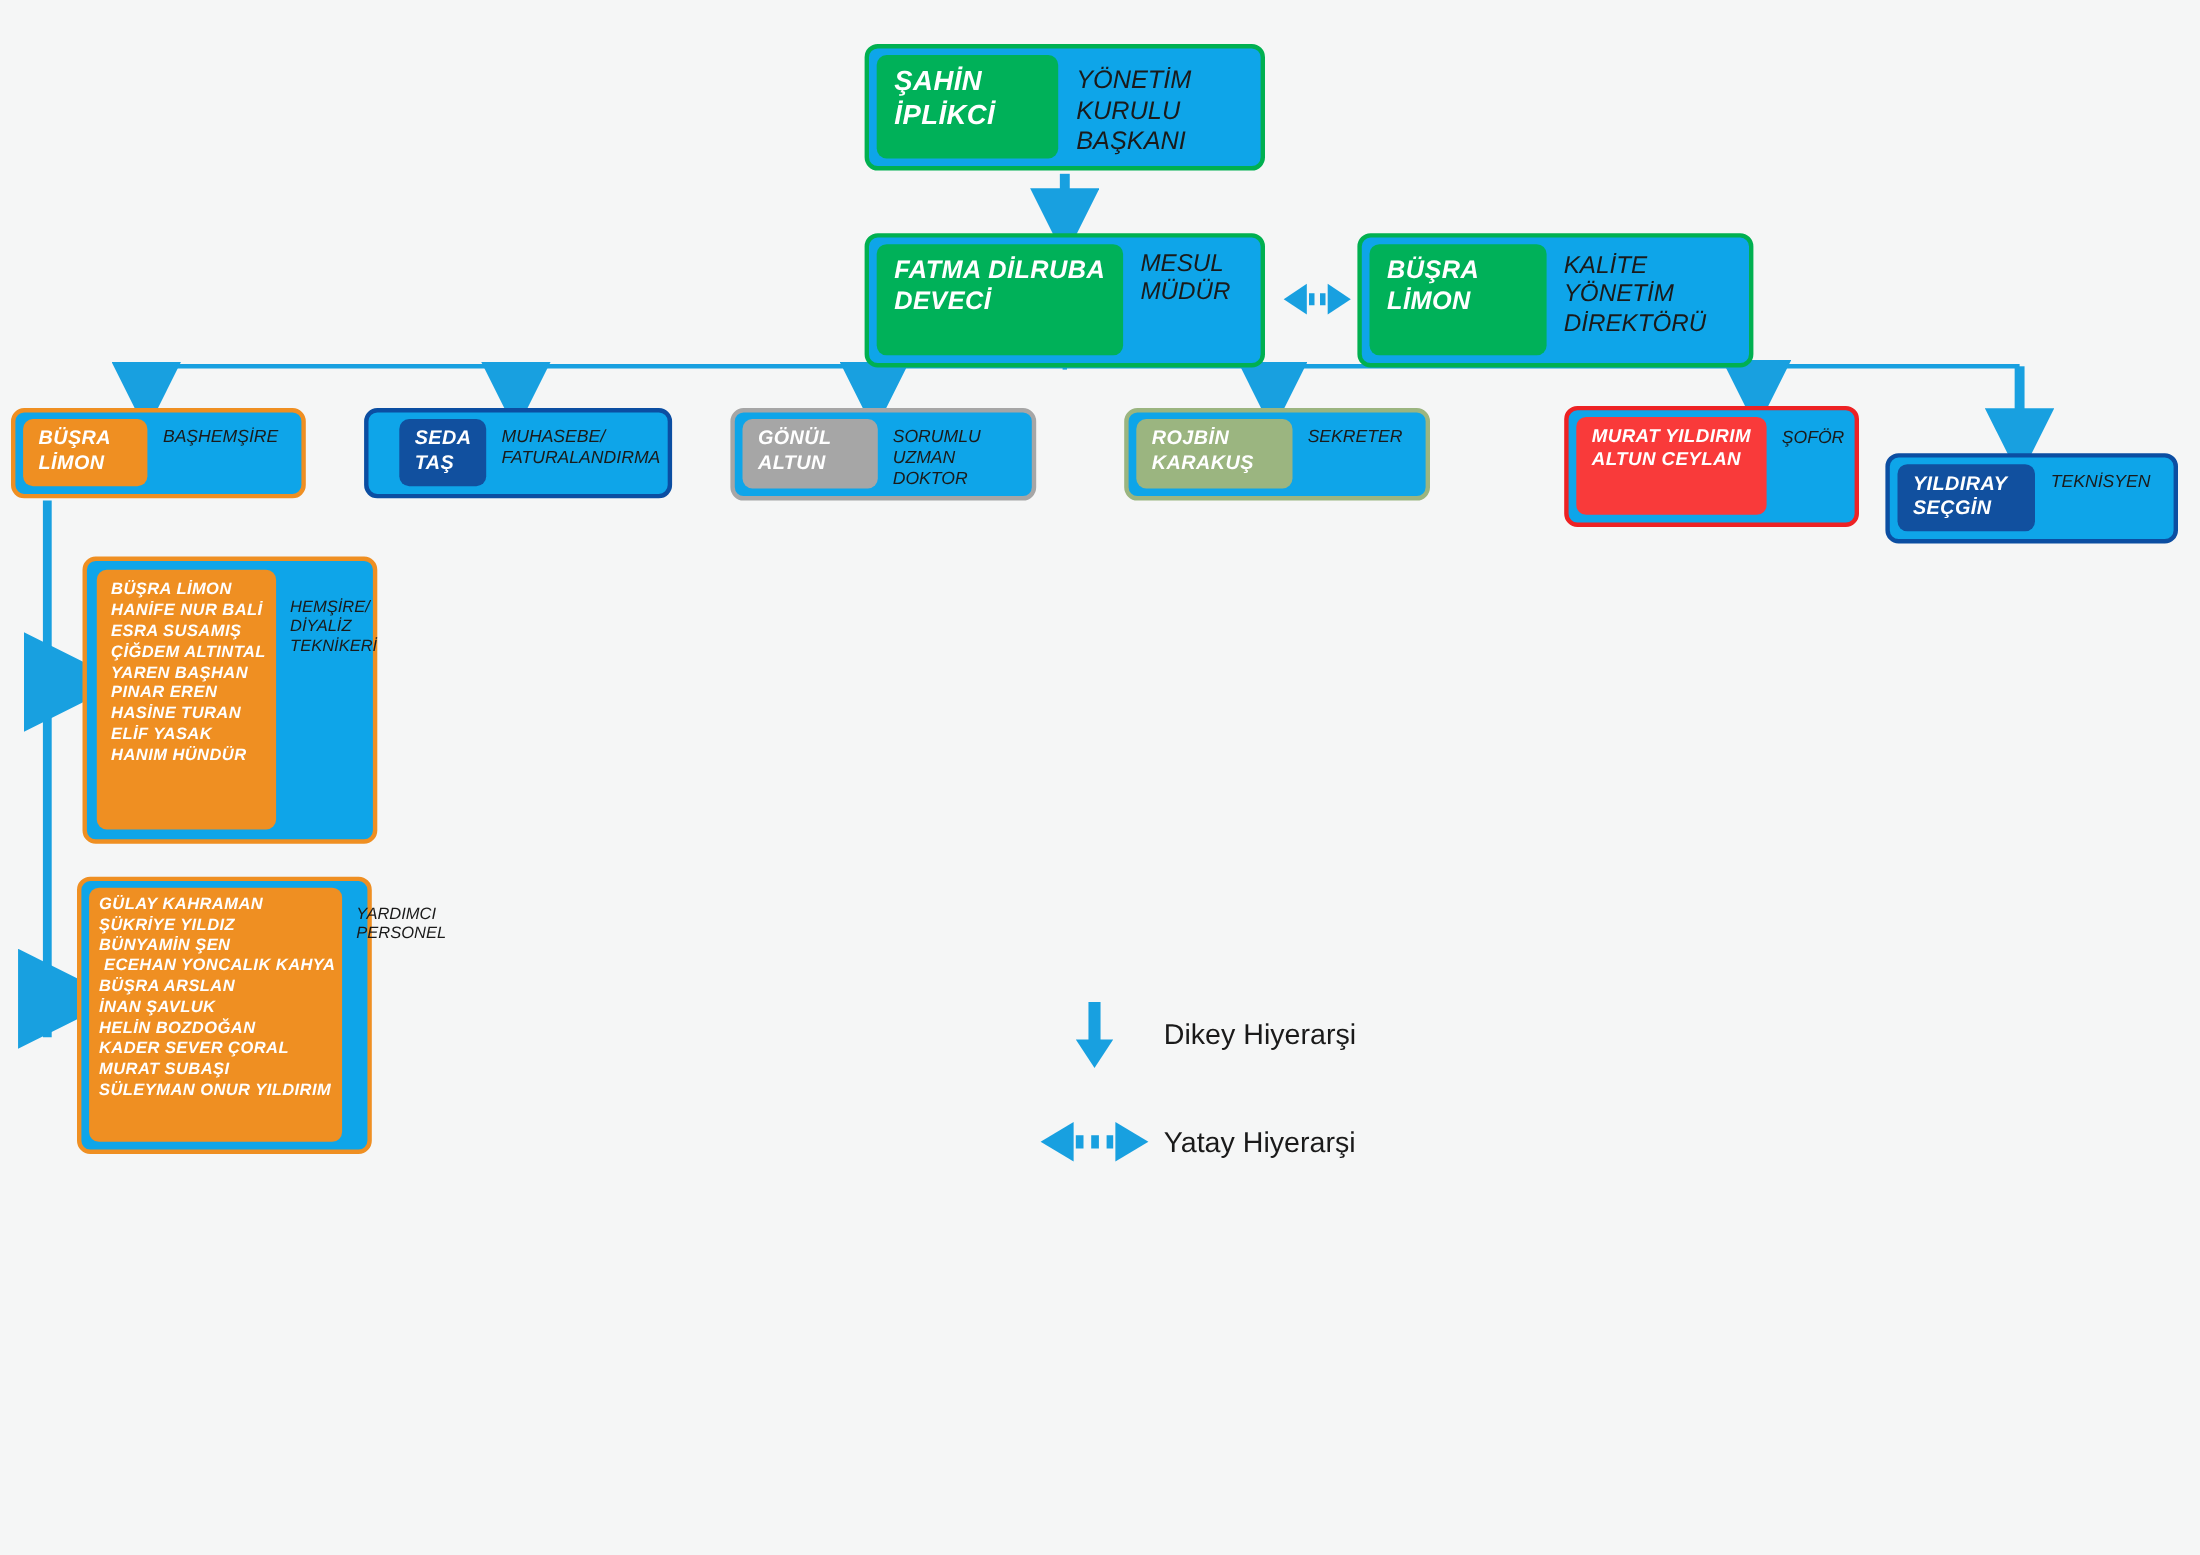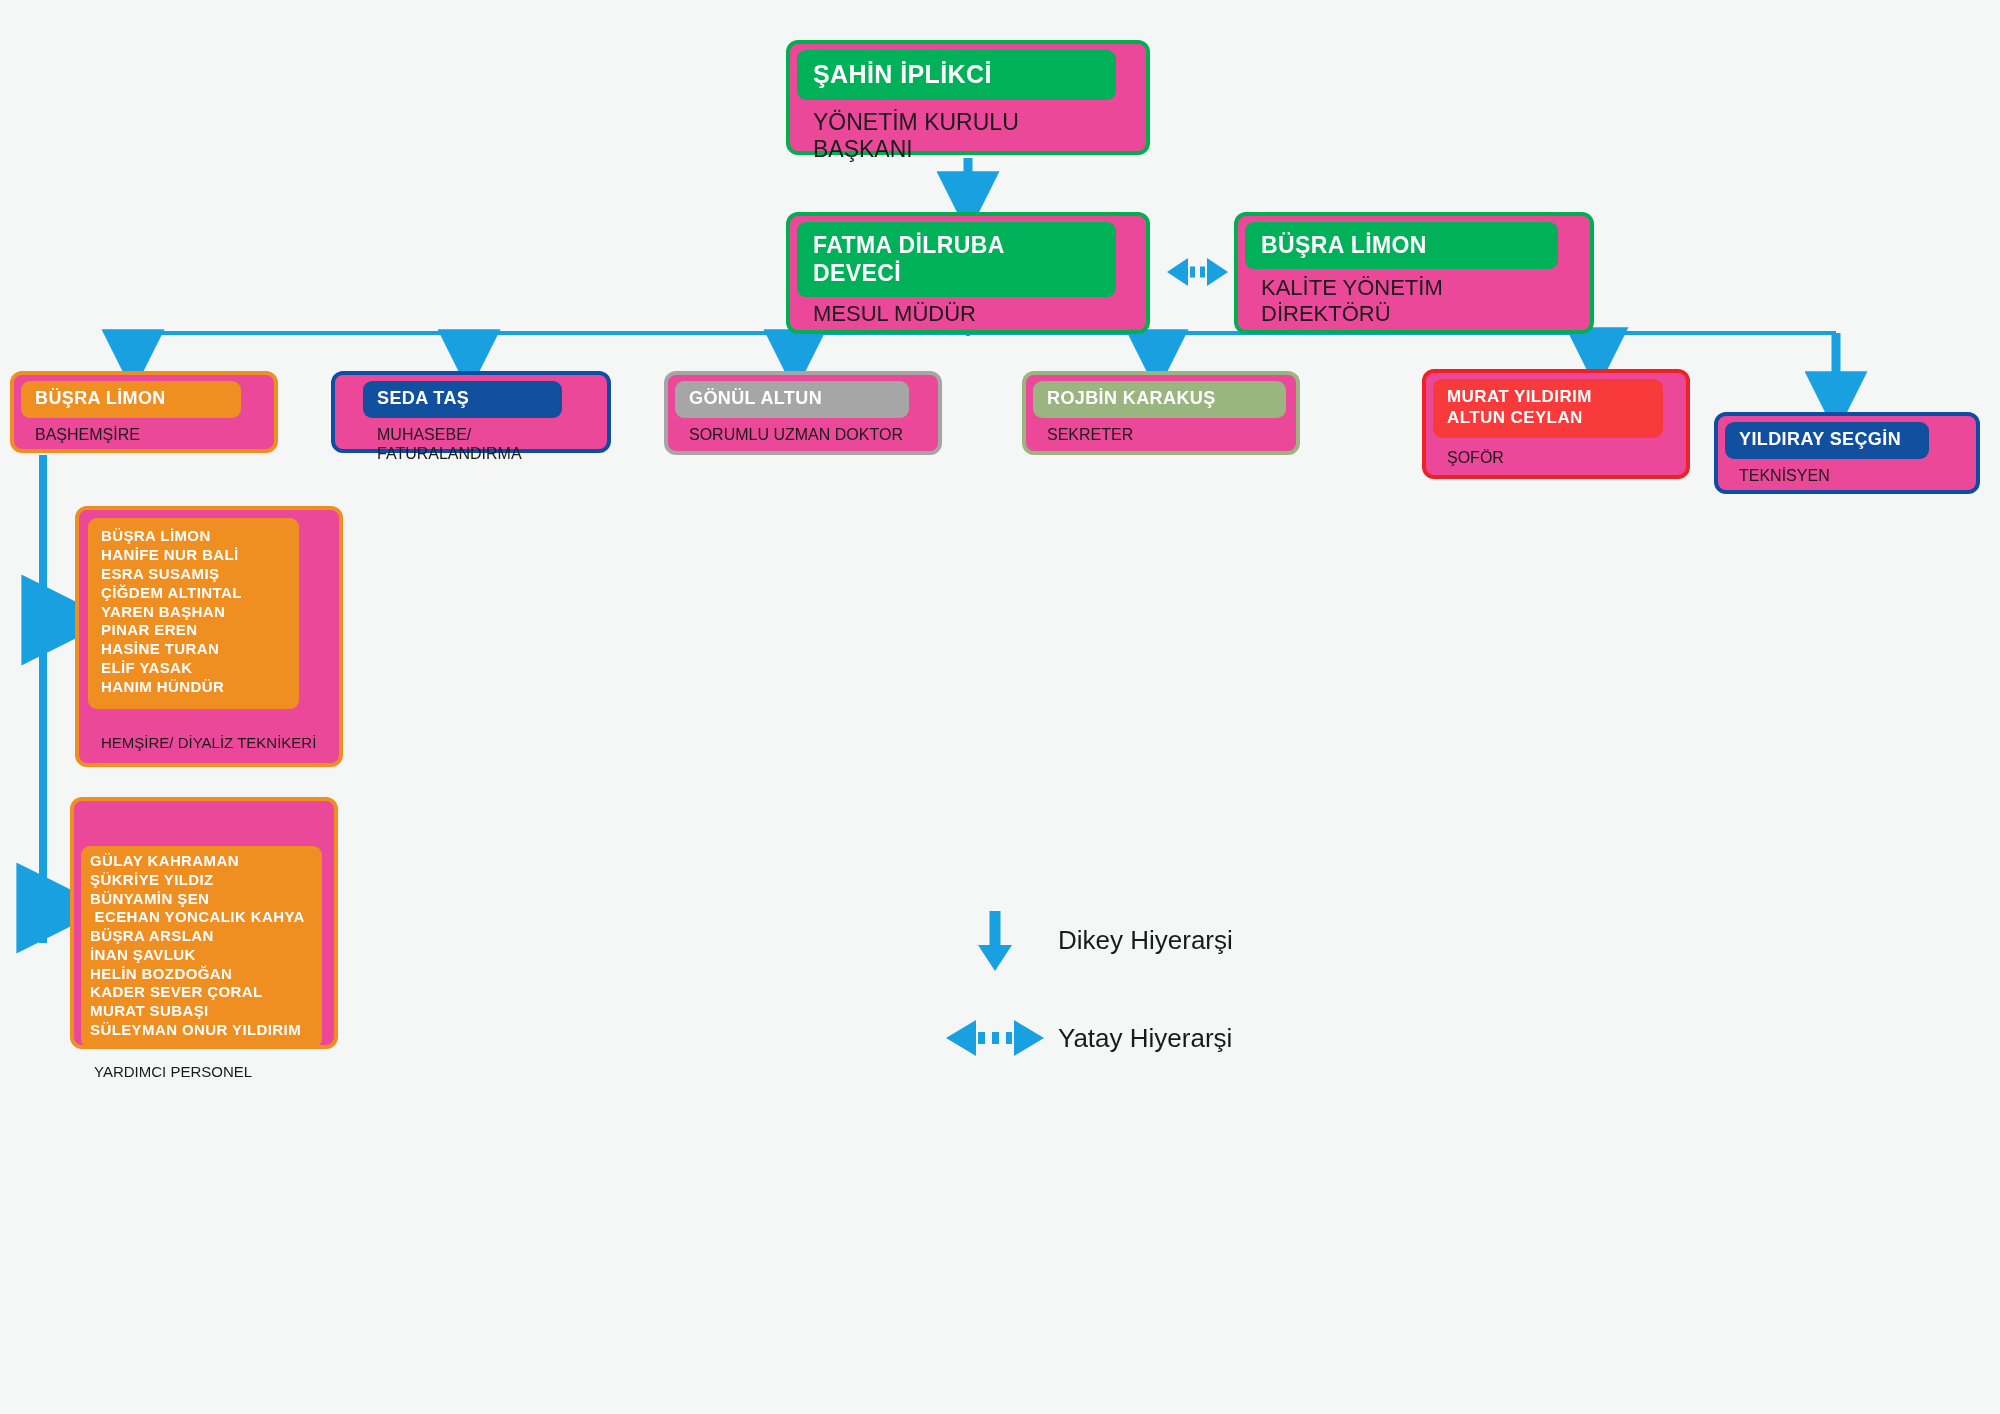--- a/index.html
+++ b/index.html
@@ -18,28 +18,29 @@
     position: absolute;
     left: 0; top: 0;
     width: 2000px;
     height: 1414px;
   }
 
   
   .node {
     position: absolute;
     box-sizing: border-box;
-    background: #ec4899;
+    background: #0ea5e9;
     border-radius: 12px;
     border-width: 4px;
     border-style: solid;
     padding: 6px 7px 7px 7px;
     display: flex;
-    flex-direction: column;
+    flex-direction: row;
     z-index: 5;
+    font-style: italic;
   }
   .node .namebar {
     border-radius: 9px;
     padding: 9px 16px 10px 16px;
     color: #ffffff;
     font-weight: bold;
     letter-spacing: 0.4px;
     line-height: 1.22;
   }
   .node .rolebar {
@@ -133,21 +134,20 @@
 
   #n-support {
     left: 70px; top: 797px; width: 268px; height: 252px;
     padding: 6px 7px 7px 7px;
   }
   #n-support .namebar {
     width: 92%;
     font-size: 15px;
     padding: 6px 6px 8px 9px;
     line-height: 1.25;
-    margin-top: 39px;
   }
   #n-support .rolebar { font-size: 15px; padding: 15px 13px 4px 13px; }
 
   .name-line { display: block; white-space: pre; }
 
   
   #legend {
     position: absolute;
     left: 940px; top: 905px;
     width: 420px; height: 170px;

